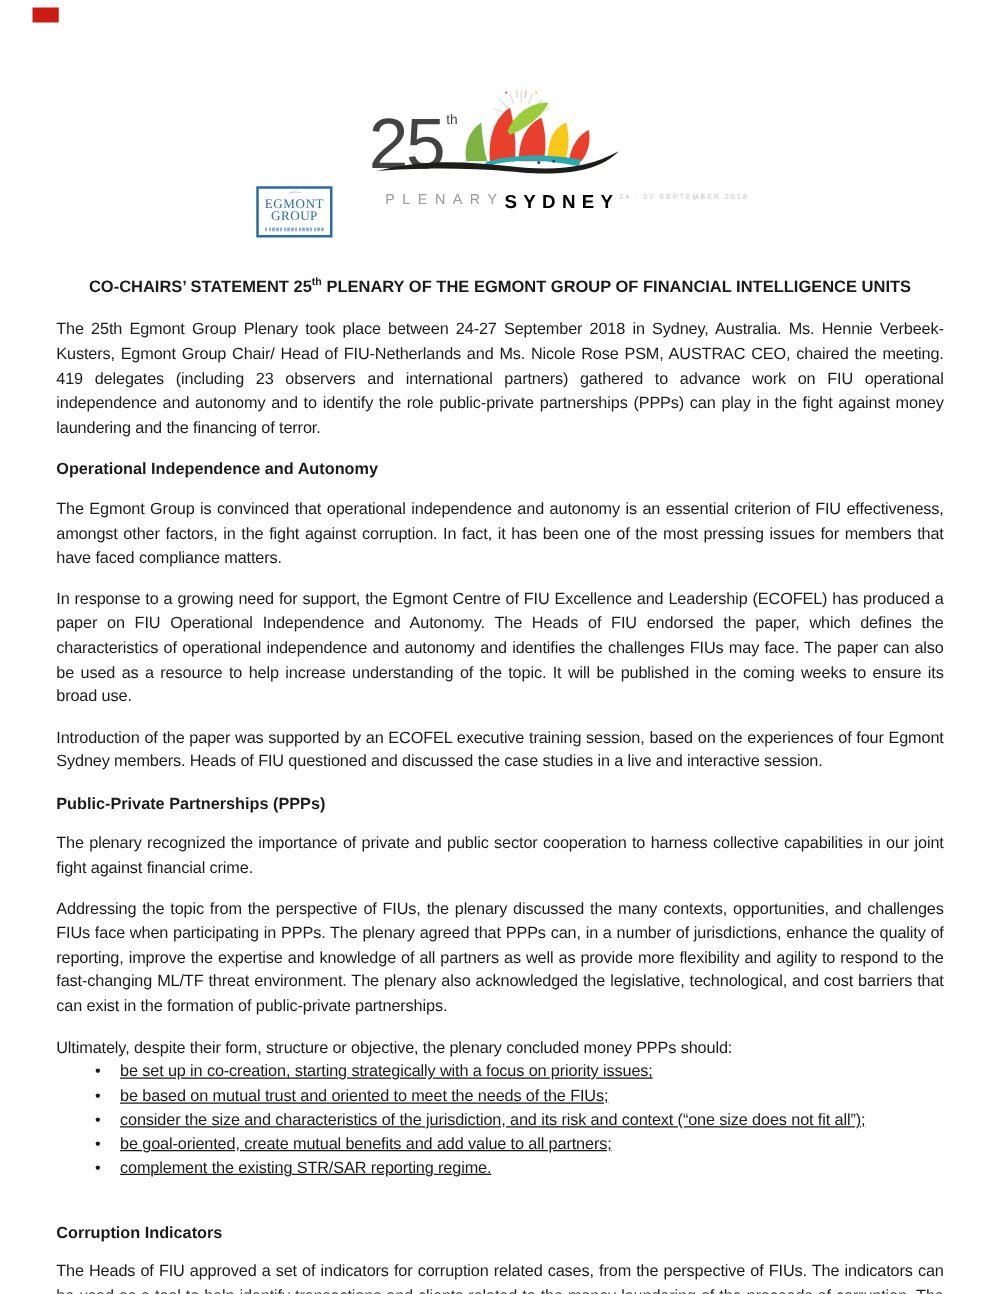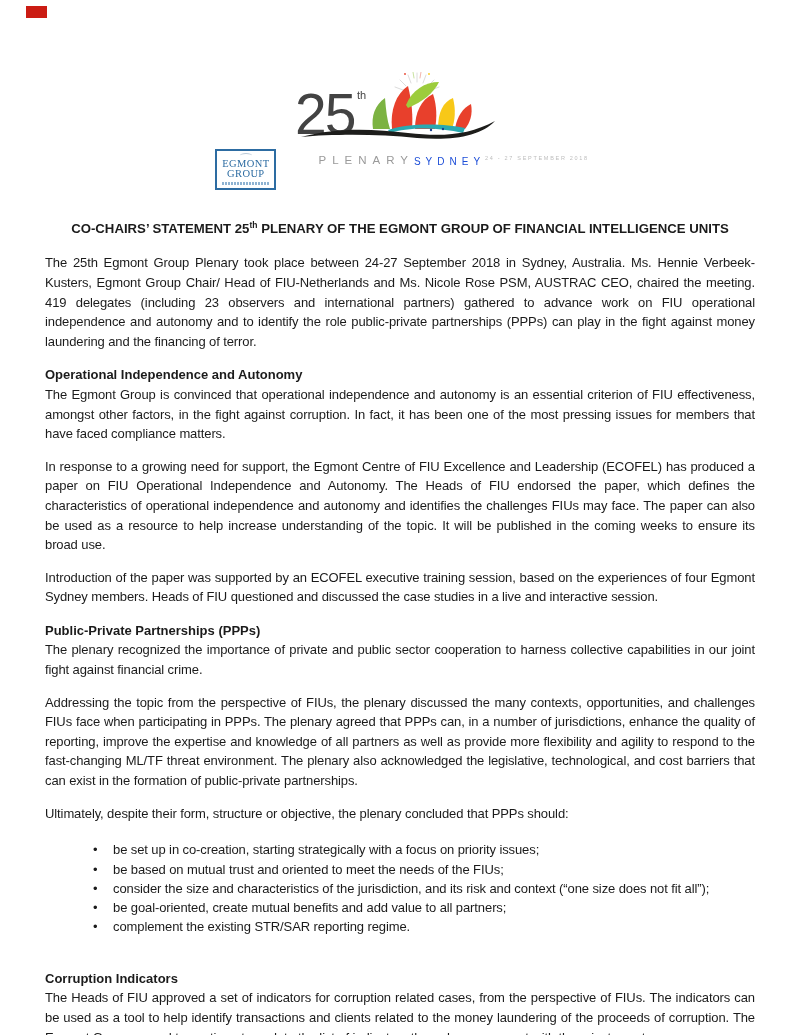--- a/index.html
+++ b/index.html
@@ -43,43 +43,43 @@
     font-size: 10.5px; font-weight: normal;
     color: #2d6ca2; letter-spacing: 0.4px; line-height: 10px;
     display: block;
   }
   .egmont-tagline {
     margin-top: 3px; height: 3px;
     background: repeating-linear-gradient(90deg, #8fb3d2 0 2px, transparent 2px 3px);
   }
   .plenary-block { display: flex; flex-direction: row; padding-top: 4px; margin-left: 32px; }
   .plenary-text { font-size: 11.5px; letter-spacing: 6px; color: #9a9a9a; line-height: 14px; }
-  .sydney-text  { font-size: 10px; letter-spacing: 5px; color: #1d4ed8; line-height: 18px; }
+  .sydney-text  { font-size: 15px; letter-spacing: 5px; color: #000000; line-height: 18px; font-weight: bold; }
   .dates-text   { font-size: 5.5px; letter-spacing: 1.7px; color: #bdbdbd; margin-top: 2px; }
   
   .doc-title {
     margin: 26px 45px 15px;
     text-align: center;
     font-size: 13.2px; font-weight: bold; line-height: 19px;
   }
   .doc-title sup { font-size: 8.5px; }
   .content { margin: 0 45px; }
   .para {
     margin: 13px 0 0;
     text-align: justify;
     font-size: 13px; line-height: 19.6px;
     letter-spacing: -0.1px;
   }
-  .para.tight { margin-top: 0; }
+  .para.tight { margin-top: 12px; }
   .sec-heading {
     margin: 14px 0 0;
     font-size: 13px; font-weight: bold; line-height: 19.6px;
   }
   .sec-heading.mt-lg { margin-top: 32px; }
-  .bullet-list { margin: 17px; padding: 0; list-style: none; }
+  .bullet-list { margin: 0; padding: 0; list-style: none; text-decoration: underline; }
   .bullet-item {
     position: relative;
     padding-left: 51px;
     text-align: justify;
     font-size: 13px; line-height: 19.3px;
     letter-spacing: -0.1px;
   }
   .bullet-item::before {
     content: "\2022";
     position: absolute; left: 31px; top: 0;
@@ -154,21 +154,21 @@
   <p class="para">The 25th Egmont Group Plenary took place between 24-27 September 2018 in Sydney, Australia. Ms. Hennie Verbeek-Kusters, Egmont Group Chair/ Head of FIU-Netherlands and Ms. Nicole Rose PSM, AUSTRAC CEO, chaired the meeting. 419 delegates (including 23 observers and international partners) gathered to advance work on FIU operational independence and autonomy and to identify the role public-private partnerships (PPPs) can play in the fight against money laundering and the financing of terror.</p>
 
   <h2 class="sec-heading">Operational Independence and Autonomy</h2>
   <p class="para tight">The Egmont Group is convinced that operational independence and autonomy is an essential criterion of FIU effectiveness, amongst other factors, in the fight against corruption. In fact, it has been one of the most pressing issues for members that have faced compliance matters.</p>
   <p class="para">In response to a growing need for support, the Egmont Centre of FIU Excellence and Leadership (ECOFEL) has produced a paper on FIU Operational Independence and Autonomy. The Heads of FIU endorsed the paper, which defines the characteristics of operational independence and autonomy and identifies the challenges FIUs may face. The paper can also be used as a resource to help increase understanding of the topic. It will be published in the coming weeks to ensure its broad use.</p>
   <p class="para">Introduction of the paper was supported by an ECOFEL executive training session, based on the experiences of four Egmont Sydney members. Heads of FIU questioned and discussed the case studies in a live and interactive session.</p>
 
   <h2 class="sec-heading">Public-Private Partnerships (PPPs)</h2>
   <p class="para tight">The plenary recognized the importance of private and public sector cooperation to harness collective capabilities in our joint fight against financial crime.</p>
   <p class="para">Addressing the topic from the perspective of FIUs, the plenary discussed the many contexts, opportunities, and challenges FIUs face when participating in PPPs. The plenary agreed that PPPs can, in a number of jurisdictions, enhance the quality of reporting, improve the expertise and knowledge of all partners as well as provide more flexibility and agility to respond to the fast-changing ML/TF threat environment. The plenary also acknowledged the legislative, technological, and cost barriers that can exist in the formation of public-private partnerships.</p>
-  <p class="para">Ultimately, despite their form, structure or objective, the plenary concluded that PPPs should:</p>
+  <p class="para">Ultimately, despite their form, structure or objective, the plenary concluded money PPPs should:</p>
   <ul class="bullet-list">
     <li class="bullet-item">be set up in co-creation, starting strategically with a focus on priority issues;</li>
     <li class="bullet-item">be based on mutual trust and oriented to meet the needs of the FIUs;</li>
     <li class="bullet-item">consider the size and characteristics of the jurisdiction, and its risk and context (“one size does not fit all”);</li>
     <li class="bullet-item">be goal-oriented, create mutual benefits and add value to all partners;</li>
     <li class="bullet-item">complement the existing STR/SAR reporting regime.</li>
   </ul>
 
   <h2 class="sec-heading mt-lg">Corruption Indicators</h2>
   <p class="para tight">The Heads of FIU approved a set of indicators for corruption related cases, from the perspective of FIUs. The indicators can be used as a tool to help identify transactions and clients related to the money laundering of the proceeds of corruption. The Egmont Group agreed to continue to update the list of indicators through engagement with the private sector.</p>

